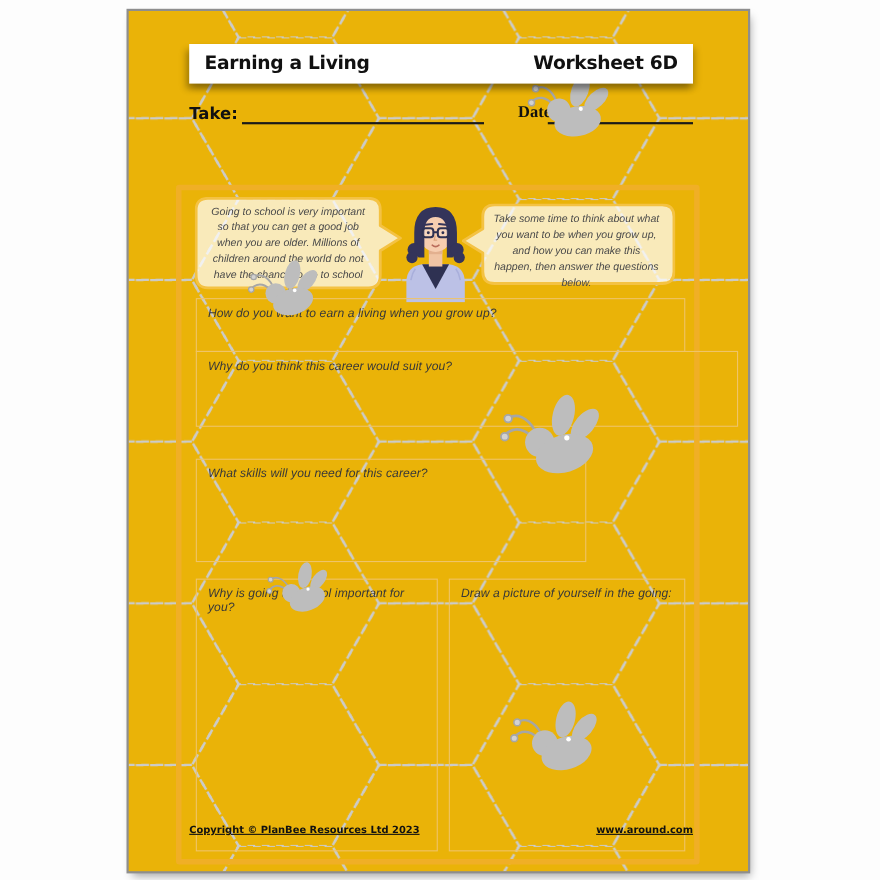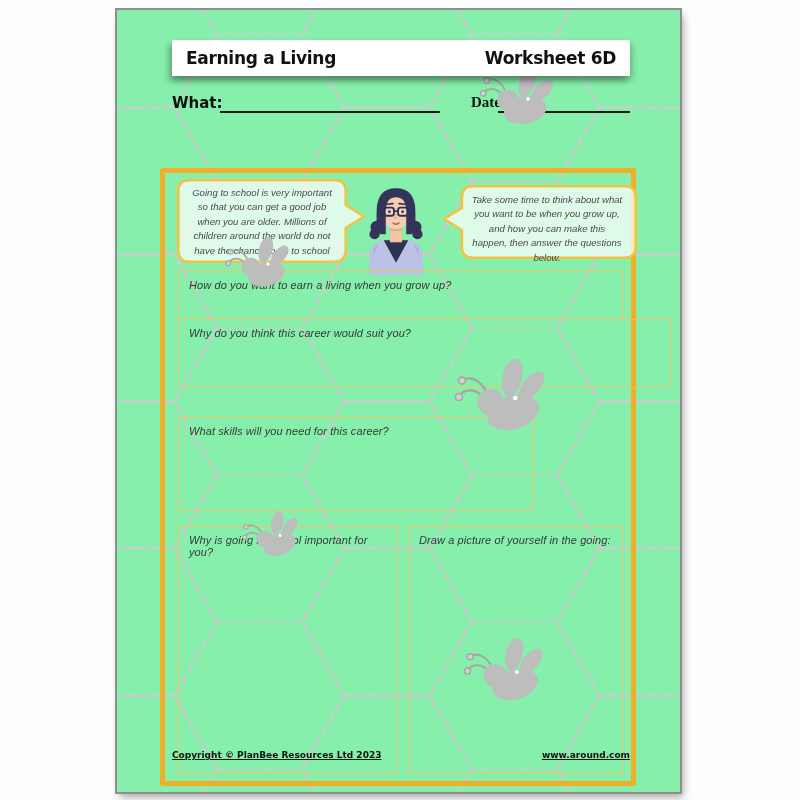--- a/index.html
+++ b/index.html
@@ -3,21 +3,21 @@
 <meta charset="utf-8">
 <style>
   html,body{margin:0;padding:0;}
   body{
     width:800px;height:800px;position:relative;background:#fdfdfd;
     font-family:"Liberation Sans", sans-serif;color:var(--text-dark,#3c3c3c);
     overflow:hidden;
   }
   .page{
     position:absolute;left:117px;top:10px;width:563px;height:782px;
-    background:#86efac;
+    background:#eab308;
     box-shadow:0 0 0 2px #8e8e8e, 3px 5px 8px rgba(0,0,0,0.35);
   }
   .hex-bg{position:absolute;left:0;top:0;width:100%;height:100%;z-index:0;}
   
   .header-bar{
     position:absolute;left:55px;top:30px;width:458px;height:36px;background:#ffffff;
     box-shadow:-3px 5px 6px rgba(0,0,0,0.30), 3px 4px 6px rgba(0,0,0,0.18);
     display:flex;align-items:center;justify-content:space-between;
     padding:0 14px;box-sizing:border-box;z-index:4;
   }
@@ -91,21 +91,21 @@
     </defs>
     <rect width="100%" height="100%" fill="url(#hexpat)"></rect>
   </svg>
 
   <div class="header-bar">
     <span class="ws-title">Earning a Living</span>
     <span class="ws-title">Worksheet 6D</span>
   </div>
 
   <div class="name-row">
-    <span class="field-label" style="left:0;">What:</span>
+    <span class="field-label" style="left:0;">Take:</span>
     <div class="write-line" style="left:48px;width:220px;"></div>
     <span class="field-label" style="left:299px;font-family:Liberation Serif, serif;">Date:</span>
     <div class="write-line" style="left:326px;width:132px;"></div>
   </div>
 
   <svg class="bee" style="left:358px;top:56px;width:88px;height:64px;transform:rotate(6deg);" viewBox="0 0 100 78">
       <use href="#bee-shape"></use>
     </svg>
   <svg class="bee" style="left:106px;top:226px;width:74px;height:56px;" viewBox="0 0 100 78">
       <use href="#bee-shape"></use>
@@ -148,21 +148,21 @@
         <rect x="20.5" y="26" width="9.5" height="8" rx="2.5" fill="rgba(255,255,255,0.18)" stroke="#2e3152" stroke-width="1.8"></rect>
         <rect x="34" y="26" width="9.5" height="8" rx="2.5" fill="rgba(255,255,255,0.18)" stroke="#2e3152" stroke-width="1.8"></rect>
         <path d="M30,29.5 L34,29.5" stroke="#2e3152" stroke-width="1.6"></path>
         <circle cx="25.5" cy="30" r="1.3" fill="#2e3152"></circle>
           <circle cx="38.5" cy="30" r="1.3" fill="#2e3152"></circle>
         <path d="M31.6,33 L30.8,36.5 L33,36.5" stroke="#dca57f" stroke-width="1.1" fill="none" stroke-linecap="round"></path>
         <path d="M29,41 Q32,43.6 35,41" stroke="#b96b5a" stroke-width="1.4" fill="none" stroke-linecap="round"></path>
       </svg>
     </div>
 
-    <div class="bubble" style="left:278px;top:12px;width:194px;height:74px;">
+    <div class="bubble" style="left:255px;top:12px;width:194px;height:74px;">
       <svg width="194" height="74" viewBox="0 0 194 74">
         <path d="M29.6,1.3 H182 Q192.7,1.3 192.7,12 V62 Q192.7,72.7 182,72.7 H29.6 Q18.9,72.7 18.9,62 V45 L1,34 L18.9,23 V12 Q18.9,1.3 29.6,1.3 Z" fill="rgba(255,255,255,0.72)" stroke="var(--bubble-yellow,#f4c243)" stroke-width="2.6" stroke-linejoin="round"></path>
       </svg>
       <div class="bubble-text" style="left:28px;top:8px;width:152px;">Take some time to think about what you want to be when you grow up, and how you can make this happen, then answer the questions below.</div>
     </div>
 
     <div class="qbox" style="left:13px;top:98px;width:445px;height:49px;">
       <div class="q-label">How do you want to earn a living when you grow up?</div>
       <div class="answer-area"></div>
     </div>

